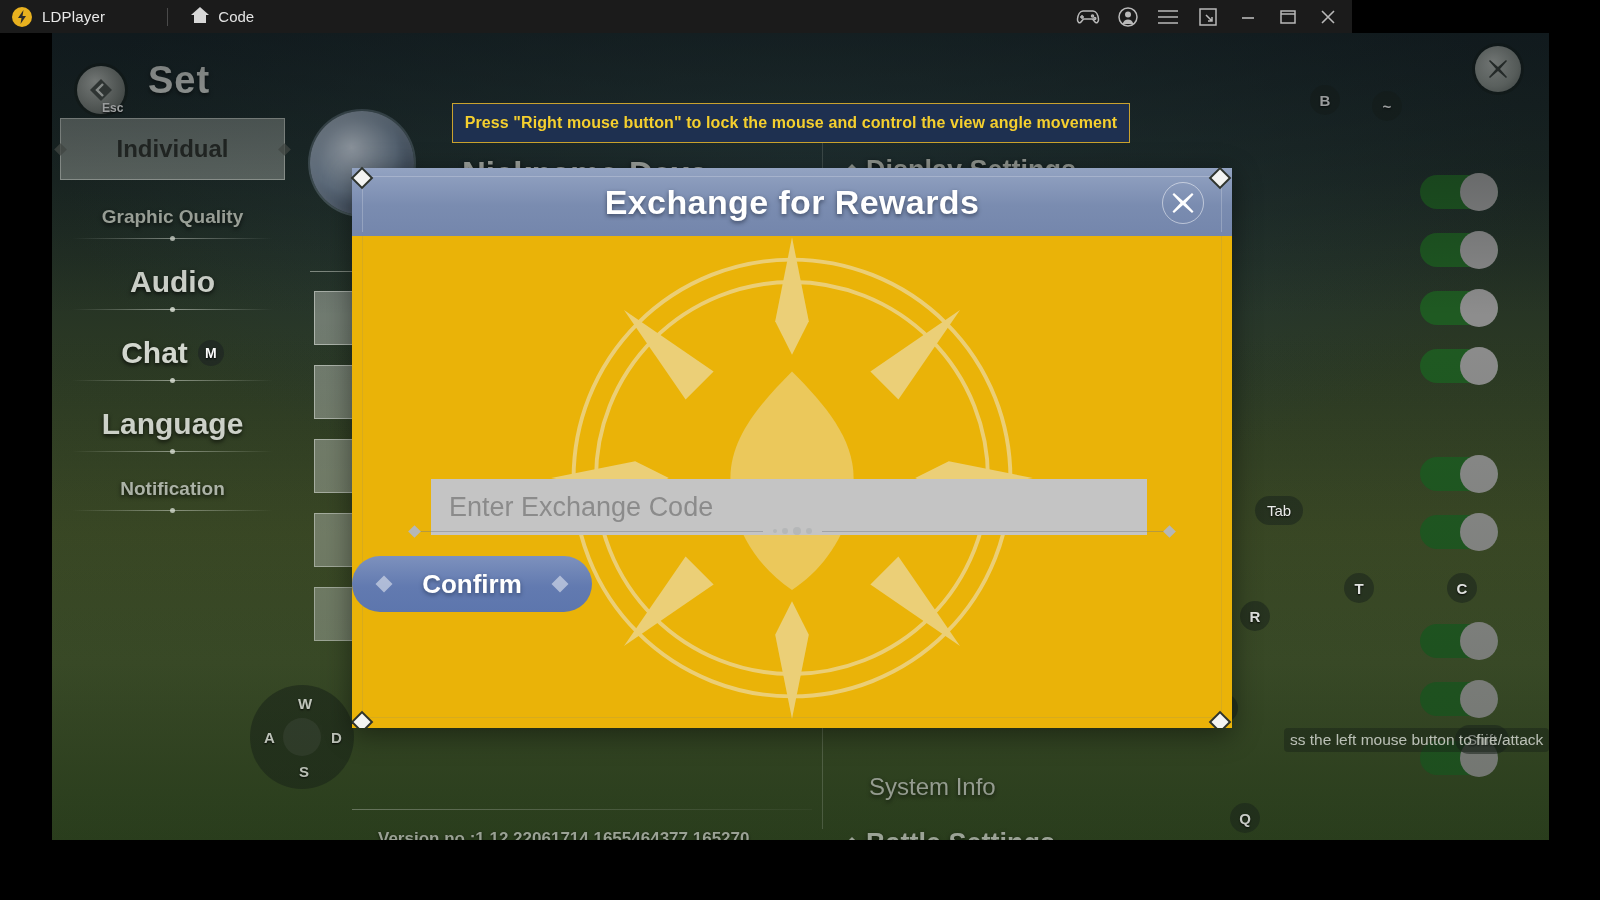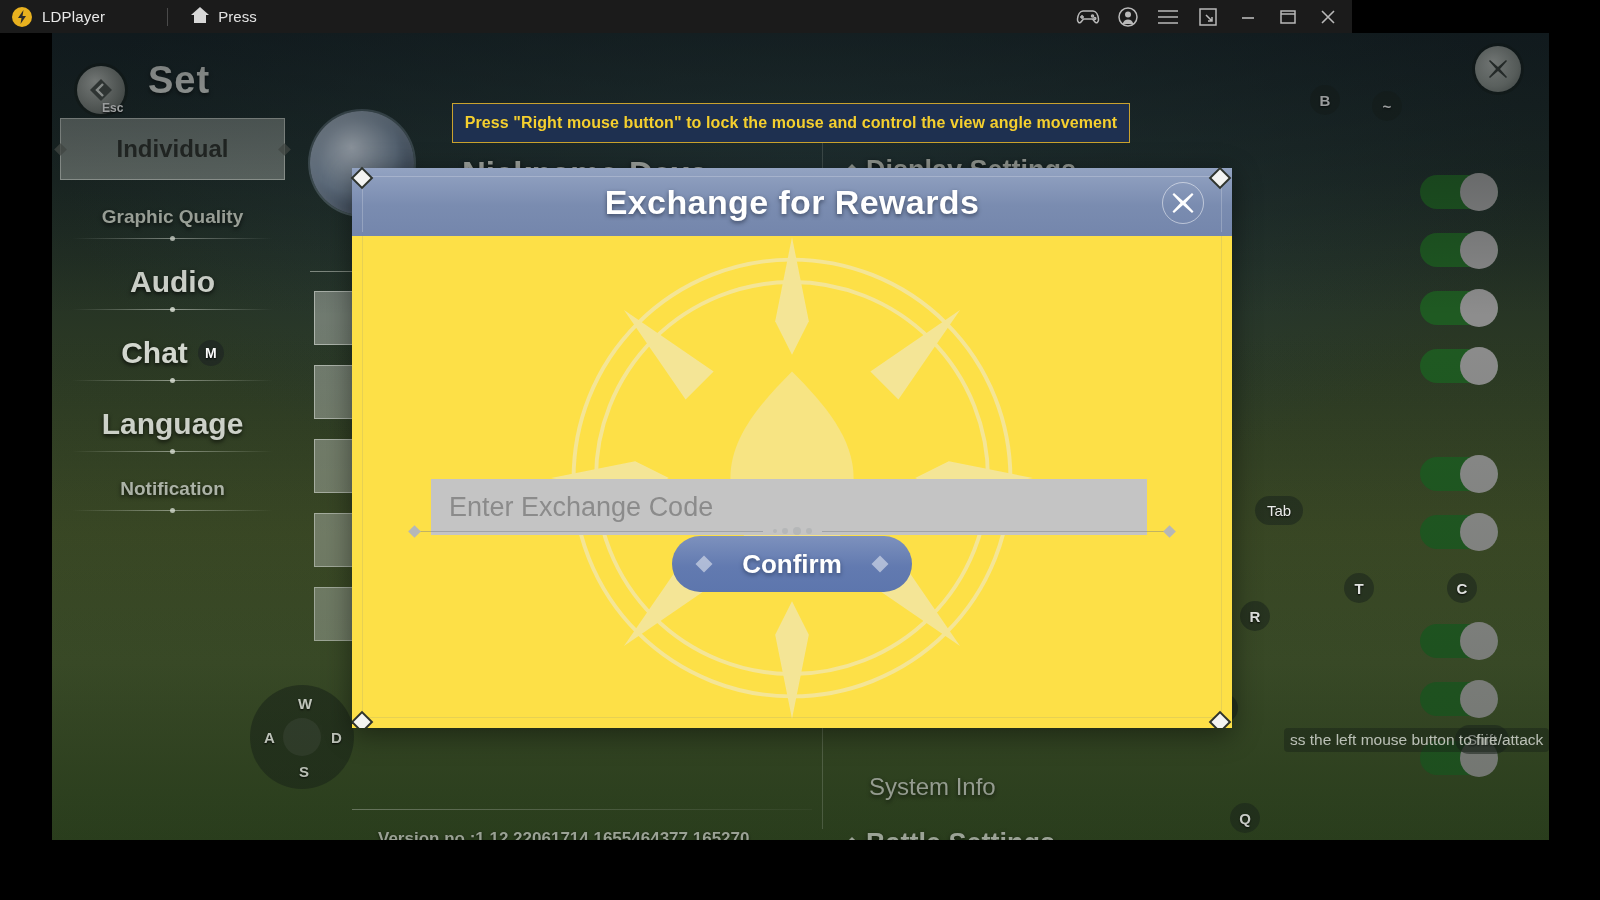--- a/index.html
+++ b/index.html
@@ -190,42 +190,42 @@
   }
   .modal-title {
     color:#fff; font-size:34px; font-weight:bold; letter-spacing:.4px;
     text-shadow:0 2px 4px rgba(30,40,60,.65);
   }
   .modal-close {
     position:absolute; right:28px; top:14px; width:42px; height:42px; border-radius:50%;
     border:1px solid rgba(255,255,255,.5);
     display:flex; align-items:center; justify-content:center;
   }
-  .modal-body { position:relative; height:492px; overflow:hidden; background:#fde047; }
+  .modal-body { position:relative; height:492px; overflow:hidden; background:#eab308; }
   .watermark {
     position:absolute; left:50%; top:242px; transform:translate(-50%,-50%);
     width:560px; height:560px; opacity:.5; pointer-events:none;
   }
   .modal-inner-border {
     position:absolute; left:10px; right:10px; top:0; bottom:10px;
     border:1px solid rgba(120,130,140,.16); border-top:none; pointer-events:none;
   }
   .code-input {
     position:absolute; left:79px; top:243px; width:716px; height:56px;
     background:#c4c4c4; border:none; outline:none;
     font-family:"Liberation Sans", sans-serif; font-size:27px; color:#8b8b8b;
     padding:0 18px;
   }
   .code-input::placeholder { color:#8b8b8b; opacity:1; }
   .divider { position:absolute; left:58px; right:58px; top:288px; height:14px; display:flex; align-items:center; }
   .divider .ln { flex:1; height:1px; background:rgba(120,125,130,.45); }
   .divider .dia { width:9px; height:9px; background:#b5b7b8; transform:rotate(45deg); flex:none; }
   .divider .dots { display:flex; align-items:center; gap:5px; padding:0 10px; }
   .divider .dots i { display:block; border-radius:50%; background:#b5b7b8; }
-  .confirm-wrap { position:absolute; left:0; right:0; top:300px; display:flex; justify-content:center; }
+  .confirm-wrap { position:absolute; left:0; right:0; top:320px; display:flex; justify-content:flex-start; }
   .confirm-btn {
     position:relative; width:240px; height:56px; border-radius:28px;
     background: linear-gradient(180deg,#7d91bd 0%, #627ab0 55%, #5d76ad 100%);
     border:none; cursor:pointer;
     display:flex; align-items:center; justify-content:center;
     color:#fff; font-size:26px; font-weight:bold;
     font-family:"Liberation Sans", sans-serif;
     text-shadow:0 2px 4px rgba(30,45,75,.6);
   }
   .confirm-btn .dia { position:absolute; width:12px; height:12px; background:rgba(225,230,240,.6); transform:rotate(45deg); }
@@ -248,21 +248,21 @@
         </svg>
     </div>
     <div class="tb-brand">LDPlayer</div>
     <div class="tb-sep"></div>
     <div class="tb-home">
       <span>
         <svg width="20" height="18" viewBox="0 0 20 18">
             <path d="M10 1 L19 9 H16 V17 H4 V9 H1 Z" fill="#d7d7d7"></path>
           </svg>
       </span>
-      <span>Press</span>
+      <span>Code</span>
     </div>
     <div class="tb-right">
       <div class="tb-ic">
         <svg width="24" height="18" viewBox="0 0 24 18" fill="none" stroke="#b9b9b9" stroke-width="1.5">
             <path d="M7 3h10c3 0 5 4 5.5 8 .4 3-2 5-3.5 3l-2.5-3H7.5L5 14c-1.5 2-3.9 0-3.5-3C2 7 4 3 7 3z"></path>
             <path d="M6 7v4M4 9h4"></path>
             <circle cx="16.5" cy="8" r="1"></circle>
             <circle cx="18.8" cy="10.4" r="1"></circle>
           </svg>
       </div>

